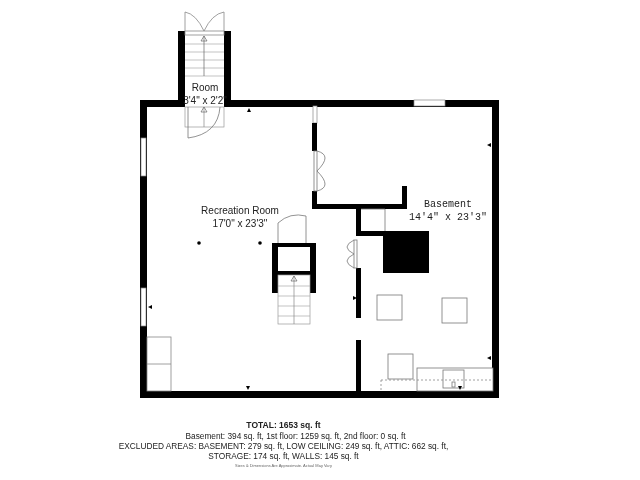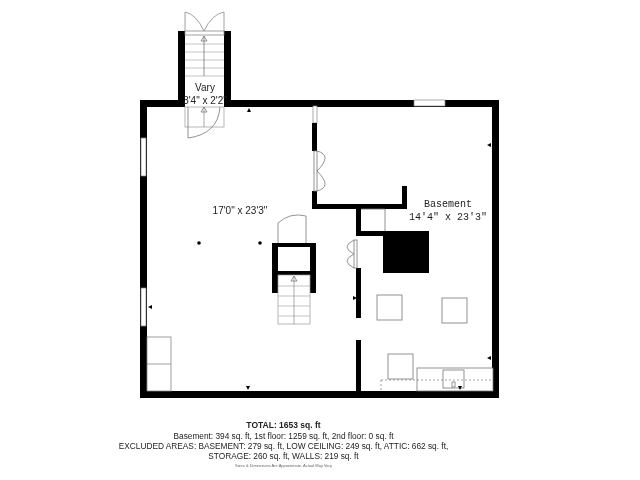--- a/index.html
+++ b/index.html
@@ -2,21 +2,21 @@
 <html><head>
 <meta charset="utf-8">
 <style>
   html, body { margin:0; padding:0; background:#ffffff; }
   body { width:640px; height:480px; position:relative; overflow:hidden; font-family:"Liberation Sans", sans-serif; }
   #plan { position:absolute; left:0; top:0; width:640px; height:480px; }
   .room-label { position:absolute; text-align:center; font-size:10px; color:#222; line-height:13px; white-space:nowrap; }
   .footer { position:absolute; left:0; width:567px; text-align:center; color:#222; white-space:nowrap; }
   .total { top:420px; font-size:8.5px; font-weight:bold; }
   .line { font-size:8.3px; line-height:10px; }
-  .l1 { top:431px; }
+  .l1 { top:431px;margin-left:12px; }
   .l2 { top:441px; }
   .l3 { top:451px; }
   .disclaimer { top:463px; font-size:4px; color:#666; }
 </style>
 </head>
 <body>
 
 <svg id="plan" viewBox="0 0 640 480" xmlns="http://www.w3.org/2000/svg">
 
   <g>
@@ -126,30 +126,31 @@
     <polygon points="248,390 250,386 246,386"></polygon>
     <polygon points="491,143 487,145 491,147"></polygon>
     <polygon points="491,356 487,358 491,360"></polygon>
     <polygon points="148,307 152,305 152,309"></polygon>
     <polygon points="357,298 353,296 353,300"></polygon>
     <polygon points="460,390 462,386 458,386"></polygon>
   </g>
 </svg>
 
 <div class="room-label" style="left:183px; top:81px; width:44px;">
-  <div>Vary</div>
+  <div>Room</div>
   <div>3'4" x 2'2"</div>
 </div>
 
 <div class="room-label" style="left:180px; top:204px; width:120px;">
+  <div>Recreation Room</div>
   <div>17'0" x 23'3"</div>
 </div>
 
 <div class="room-label" style="left:408px; top:198px; width:80px;font-family:Liberation Mono, monospace;">
   <div>Basement</div>
   <div>14'4" x 23'3"</div>
 </div>
 
 <div class="footer total">TOTAL: 1653 sq. ft</div>
 <div class="footer line l1">Basement: 394 sq. ft, 1st floor: 1259 sq. ft, 2nd floor: 0 sq. ft</div>
 <div class="footer line l2">EXCLUDED AREAS: BASEMENT: 279 sq. ft, LOW CEILING: 249 sq. ft, ATTIC: 662 sq. ft,</div>
-<div class="footer line l3">STORAGE: 260 sq. ft, WALLS: 219 sq. ft</div>
+<div class="footer line l3">STORAGE: 174 sq. ft, WALLS: 145 sq. ft</div>
 <div class="footer disclaimer">Sizes &amp; Dimensions Are Approximate. Actual May Vary</div>
 
 </body></html>

